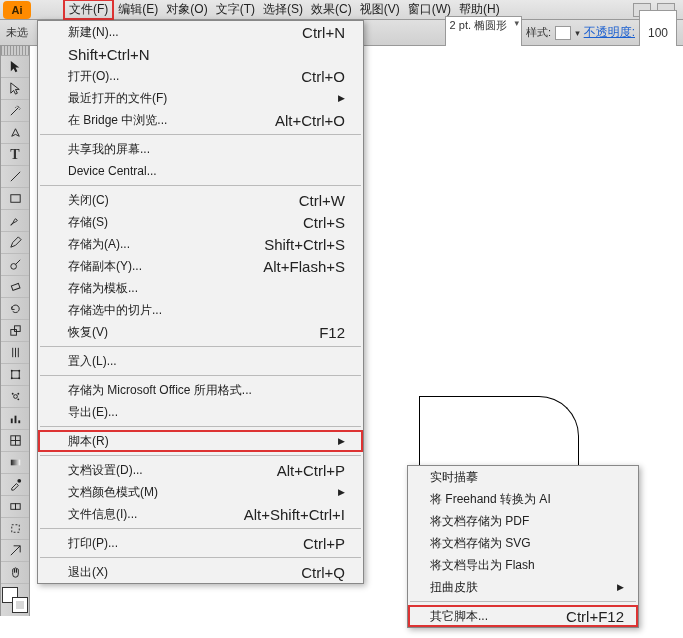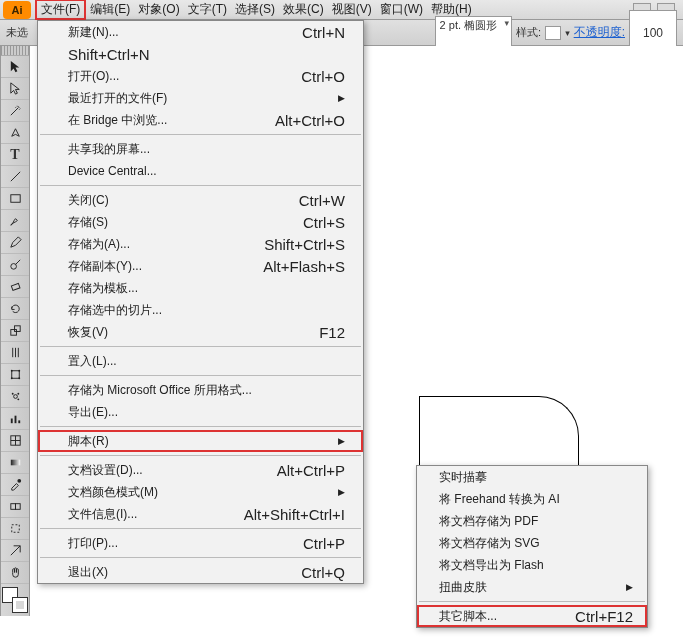--- a/index.html
+++ b/index.html
@@ -10,48 +10,48 @@
 .menu-item.hl{border:2px solid #d33;padding:0 4px}
 .top-icons{margin-left:auto;display:flex;gap:6px;padding-right:8px}
 .sq{width:18px;height:14px;background:#ddd;border:1px solid #999}
 .optbar{height:26px;background:linear-gradient(#e0e0e0,#d0d0d0);border-bottom:1px solid #999;display:flex;align-items:center;padding:0 6px;gap:6px;color:#333}
 .optbar .lbl{font-size:11px}
 .opt-right{margin-left:auto;display:flex;align-items:center;gap:4px}
 .sel{background:#fff;border:1px solid #999;padding:1px 14px 15px 4px;position:relative;font-size:11px}
 .sel::after{content:"▾";position:absolute;right:2px;top:1px;font-size:9px;color:#555}
 .swatch{width:16px;height:14px;background:#fff;border:1px solid #999}
 .link{color:#1a5fd0;text-decoration:underline;cursor:pointer}
-.num{background:#fff;border:1px solid #999;padding:15px 3px;width:48px;text-align:center}
+.num{background:#fff;border:1px solid #999;padding:15px 3px;width:38px;text-align:center}
 .toolbox{position:absolute;left:0;top:46px;width:30px;background:linear-gradient(90deg,#d8d8d8,#c8c8c8);border-right:1px solid #999;border-left:1px solid #999}
 .tbh{height:10px;background:repeating-linear-gradient(90deg,#999,#999 1px,#ccc 1px,#ccc 3px);border-bottom:1px solid #aaa}
 .tool{width:28px;height:22px;display:flex;align-items:center;justify-content:center;color:#333;cursor:pointer;border-bottom:1px solid #bbb}
 .tool svg{width:15px;height:15px}
 .colorwell{width:26px;height:26px;position:relative;margin:3px auto}
 .colorwell .f{position:absolute;left:0;top:0;width:16px;height:16px;background:#fff;border:1px solid #333}
 .colorwell .s{position:absolute;right:0;bottom:0;width:16px;height:16px;background:#fff;border:1px solid #333}
 .colorwell .s::after{content:"";position:absolute;inset:3px;background:#d8d8d8}
 .dropdown{position:absolute;left:37px;top:20px;width:327px;background:#f2f2f2;border:1px solid #888;box-shadow:2px 2px 6px rgba(0,0,0,.3)}
 .mi{display:flex;align-items:center;height:22px;padding:0 18px 0 30px;cursor:pointer;color:#222}
 .mi .lab{flex:1}
 .mi .sc{color:#222;font-size:15px}
 .mi .tri{font-size:9px;color:#222;margin-left:6px}
 .sep{height:1px;background:#bbb;margin:3px 2px}
 .mi.hl{outline:2px solid #d33;outline-offset:-2px}
-.submenu{position:absolute;left:416px;top:465px;width:232px;background:#f2f2f2;border:1px solid #888;box-shadow:2px 2px 6px rgba(0,0,0,.3)}
+.submenu{position:absolute;left:407px;top:465px;width:232px;background:#f2f2f2;border:1px solid #888;box-shadow:2px 2px 6px rgba(0,0,0,.3)}
 .submenu .mi{padding:0 14px 0 22px}
 .submenu .mi.hl{outline:2px solid #d33}
 .canvas{position:absolute;left:407px;top:46px;right:0;bottom:0;background:#fff}
 .shape{position:absolute;left:12px;top:350px;width:160px;height:80px;border:1px solid #000;border-top-right-radius:40px;border-bottom:none}
 </style>
 </head>
 <body>
 
 <div class="menubar">
   <div class="ai-logo">Ai</div>
-  <div id="menubar-items" style="display: flex;">
+  <div id="menubar-items" style="display: flex; margin-left: 28px;">
       <div class="menu-item hl">文件(F)</div>
       <div class="menu-item">编辑(E)</div>
       <div class="menu-item">对象(O)</div>
       <div class="menu-item">文字(T)</div>
       <div class="menu-item">选择(S)</div>
       <div class="menu-item">效果(C)</div>
       <div class="menu-item">视图(V)</div>
       <div class="menu-item">窗口(W)</div>
       <div class="menu-item">帮助(H)</div>
     </div>

